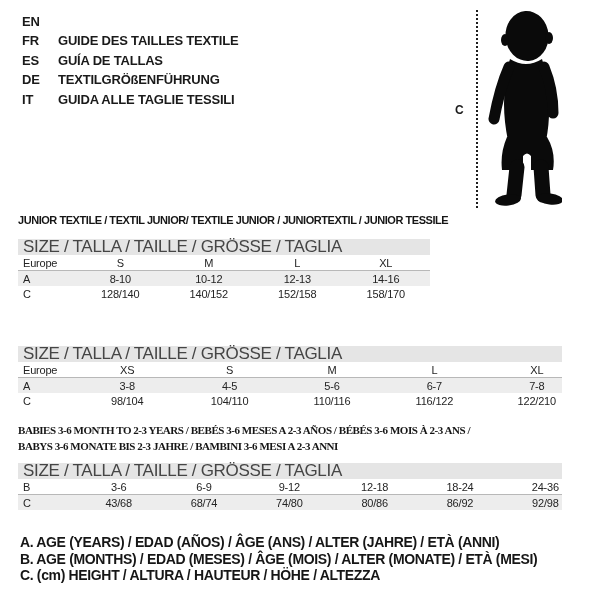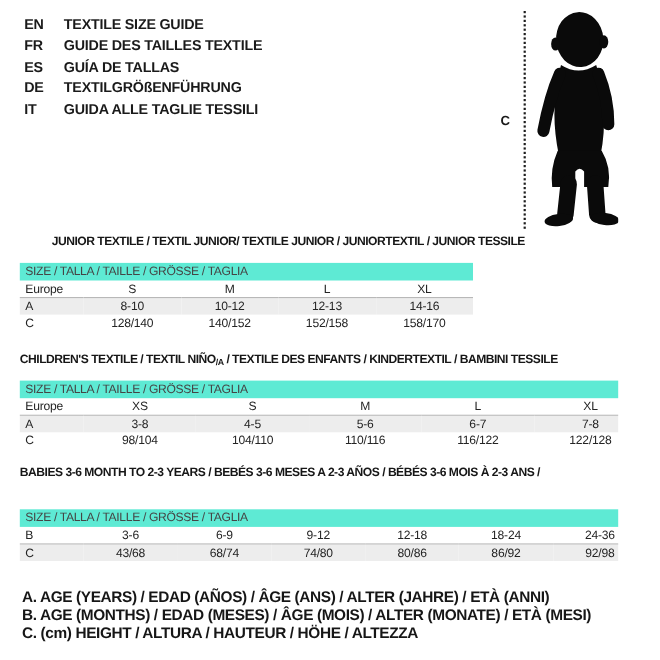--- a/index.html
+++ b/index.html
@@ -17,22 +17,22 @@
   .baby-svg { position:absolute; left:481px; top:9px; }
   
   .sec-heading {
     position:absolute; left:18px; font-size:11px; font-weight:700;
     letter-spacing:-0.45px; white-space:nowrap; color:#161616;
   }
   .sec-heading.two-line { white-space:normal; line-height:15.5px; }
   
   .tbl { position:absolute; left:18px; }
   .size-bar {
-    height:16px; line-height:16px; background:#5eead4; color:#454545;
-    font-size:11px; letter-spacing:-0.3px; padding-left:5px; font-weight:400;
+    height:16px; line-height:16px; background:#e5e5e5; color:#454545;
+    font-size:17px; letter-spacing:-0.3px; padding-left:5px; font-weight:400;
   }
   table { border-collapse:collapse; table-layout:fixed; width:100%; }
   td {
     height:15px; padding:0; font-size:11px; letter-spacing:-0.2px;
     text-align:center; vertical-align:middle; color:#242424; white-space:nowrap;
   }
   td:first-child { text-align:left; padding-left:5px;margin-top:45px; }
   tr.rule td { border-bottom:1px solid #b8b8b8; }
   tr.shade td { background:#ededed; }
   col.c0 { width:58px; }
@@ -45,21 +45,20 @@
   .sub { font-size:8px; vertical-align:-2px; }
 </style>
 </head>
 <body>
 
 <div class="page">
 
   <div class="lang-block">
     <div class="lang-row">
       <span class="lang-code">EN</span>
-      <span class="lang-title">TEXTILE SIZE GUIDE</span>
     </div>
     <div class="lang-row">
       <span class="lang-code">FR</span>
       <span class="lang-title">GUIDE DES TAILLES TEXTILE</span>
     </div>
     <div class="lang-row">
       <span class="lang-code">ES</span>
       <span class="lang-title">GUÍA DE TALLAS</span>
     </div>
     <div class="lang-row">
@@ -83,21 +82,21 @@
       <path d="M28,58 C20,76 16,94 13,110" fill="none" stroke="#0a0a0a" stroke-width="11" stroke-linecap="round"></path>
       <path d="M63,58 C70,75 72,90 72,104" fill="none" stroke="#0a0a0a" stroke-width="11" stroke-linecap="round"></path>
       <path d="M26,128 Q19,144 21,161 L42,161 L42,147 Q46,142 50,147 L50,161 L72,161 Q75,143 66,128 Z"></path>
       <path d="M36,158 L33,186" fill="none" stroke="#0a0a0a" stroke-width="15" stroke-linecap="round"></path>
       <path d="M60,158 L62,186" fill="none" stroke="#0a0a0a" stroke-width="15" stroke-linecap="round"></path>
       <ellipse cx="27" cy="191" rx="13" ry="5.5" transform="rotate(-7 27 191)"></ellipse>
       <ellipse cx="69" cy="190" rx="13" ry="5.5" transform="rotate(7 69 190)"></ellipse>
     </g>
   </svg>
 
-  <div class="sec-heading" style="top:214px;margin-left:29px;">JUNIOR TEXTILE / TEXTIL JUNIOR/ TEXTILE JUNIOR / JUNIORTEXTIL / JUNIOR TESSILE</div>
+  <div class="sec-heading" style="top:214px;">JUNIOR TEXTILE / TEXTIL JUNIOR/ TEXTILE JUNIOR / JUNIORTEXTIL / JUNIOR TESSILE</div>
   <div class="tbl tbl-junior">
     <div class="size-bar">SIZE / TALLA / TAILLE / GRÖSSE / TAGLIA</div>
     <table>
       <colgroup>
           <col class="c0">
           <col>
           <col>
           <col>
           <col>
         </colgroup>
@@ -120,21 +119,20 @@
           <td>C</td>
           <td>128/140</td>
           <td>140/152</td>
           <td>152/158</td>
           <td>158/170</td>
         </tr>
       </tbody>
     </table>
   </div>
 
-  <div class="sec-heading" style="top:321px;"><span>CHILDREN'S TEXTILE / TEXTIL NIÑO</span><span class="sub">/A</span><span> / TEXTILE DES ENFANTS / KINDERTEXTIL / BAMBINI TESSILE</span></div>
   <div class="tbl tbl-children">
     <div class="size-bar">SIZE / TALLA / TAILLE / GRÖSSE / TAGLIA</div>
     <table>
       <colgroup>
           <col class="c0">
           <col>
           <col>
           <col>
           <col>
           <col>
@@ -155,28 +153,29 @@
           <td>5-6</td>
           <td>6-7</td>
           <td>7-8</td>
         </tr>
         <tr>
           <td>C</td>
           <td>98/104</td>
           <td>104/110</td>
           <td>110/116</td>
           <td>116/122</td>
-          <td>122/128</td>
+          <td>122/210</td>
         </tr>
       </tbody>
     </table>
   </div>
 
-  <div class="sec-heading two-line" style="top:423px; width:560px;">
+  <div class="sec-heading two-line" style="top:423px; width:560px;font-family:Liberation Serif, serif;">
     <div>BABIES 3-6 MONTH TO 2-3 YEARS / BEBÉS 3-6 MESES A 2-3 AÑOS / BÉBÉS 3-6 MOIS À 2-3 ANS /</div>
+    <div>BABYS 3-6 MONATE BIS 2-3 JAHRE / BAMBINI 3-6 MESI A 2-3 ANNI</div>
   </div>
   <div class="tbl tbl-babies">
     <div class="size-bar">SIZE / TALLA / TAILLE / GRÖSSE / TAGLIA</div>
     <table>
       <colgroup>
           <col class="c0">
           <col>
           <col>
           <col>
           <col>

